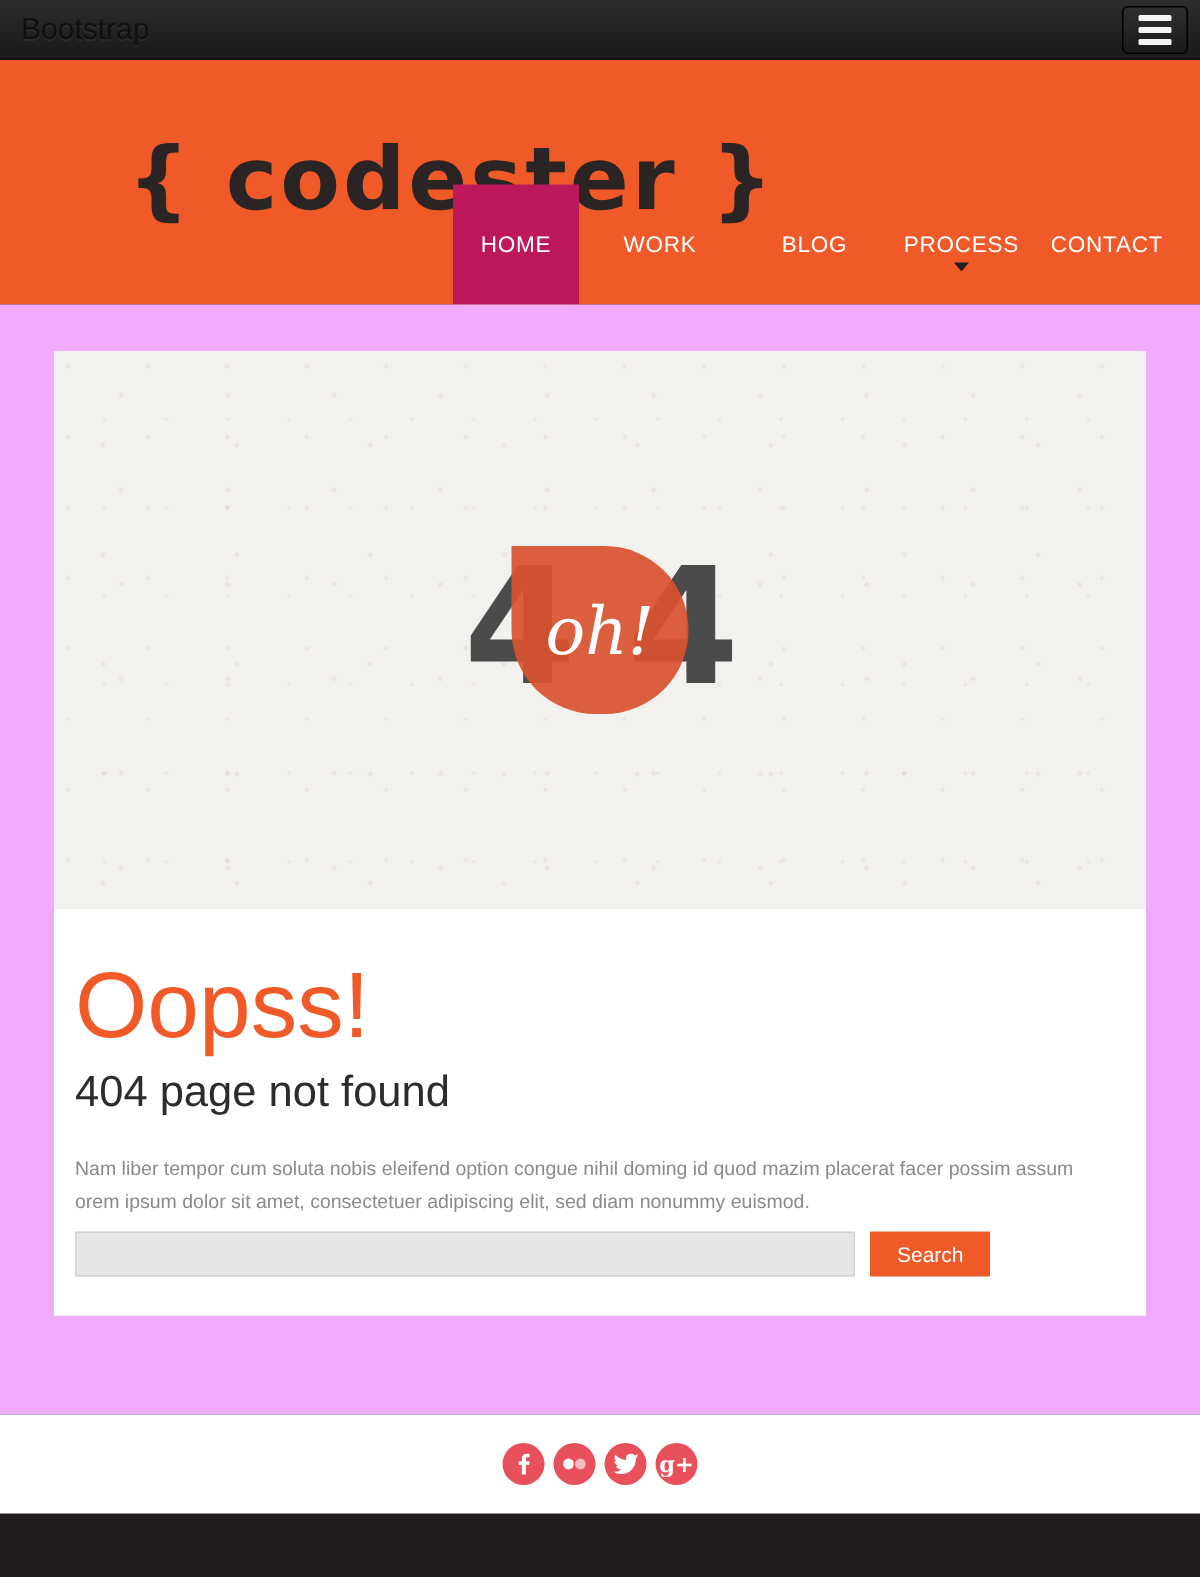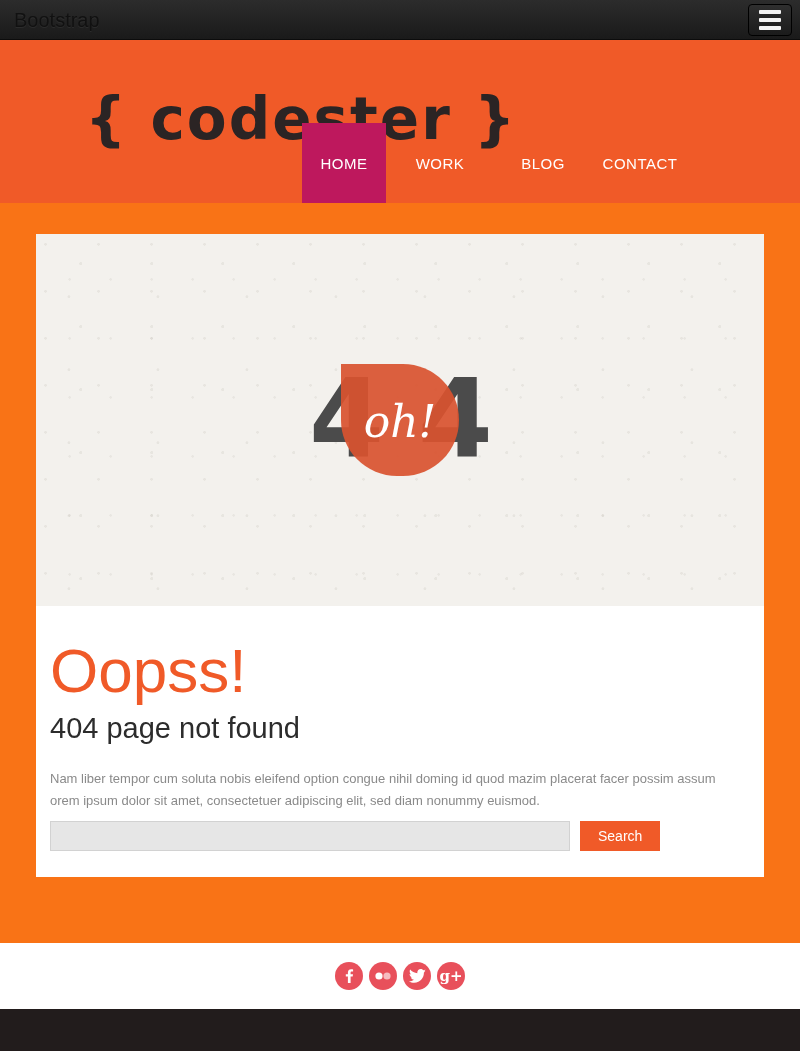--- a/index.html
+++ b/index.html
@@ -115,21 +115,21 @@
     border-left: 5px solid transparent;
     border-right: 5px solid transparent;
     border-top: 6px solid #221c1c;
   }
 
   
   .stage {
     position: relative;
     width: 100%;
     height: 740px;
-    background: #f97316;
+    background: #f0abfc;
   }
   .card {
     position: absolute;
     left: 36px;
     top: 31px;
     width: 728px;
     background: #ffffff;
   }
 
   
@@ -315,20 +315,24 @@
   <nav class="mainnav">
     <div class="nav-item nav-home">
       <span>HOME</span>
     </div>
     <div class="nav-item nav-work">
       <span>WORK</span>
     </div>
     <div class="nav-item nav-blog">
       <span>BLOG</span>
     </div>
+    <div class="nav-item nav-process">
+      <span>PROCESS</span>
+      <span class="nav-caret"></span>
+    </div>
     <div class="nav-item nav-contact">
       <span>CONTACT</span>
     </div>
   </nav>
 </div>
 
 <div class="stage">
   <div class="card">
 
     <div class="hero">

